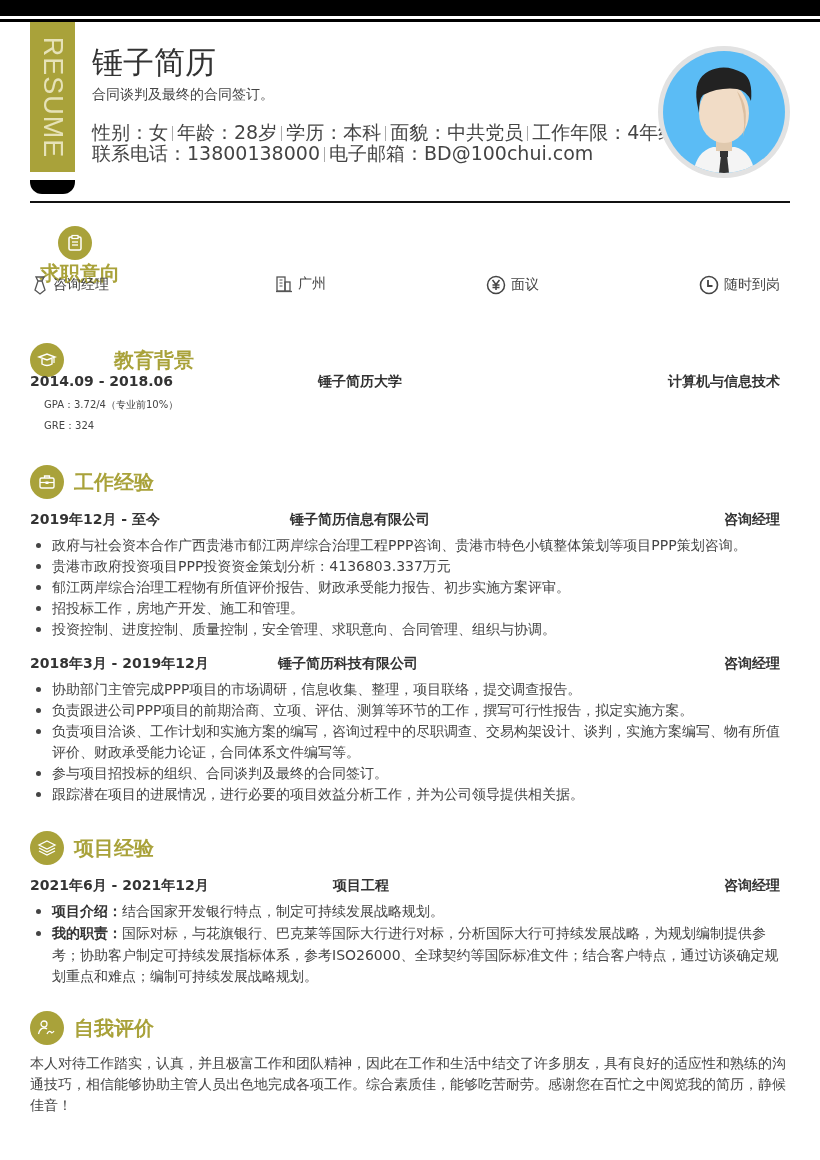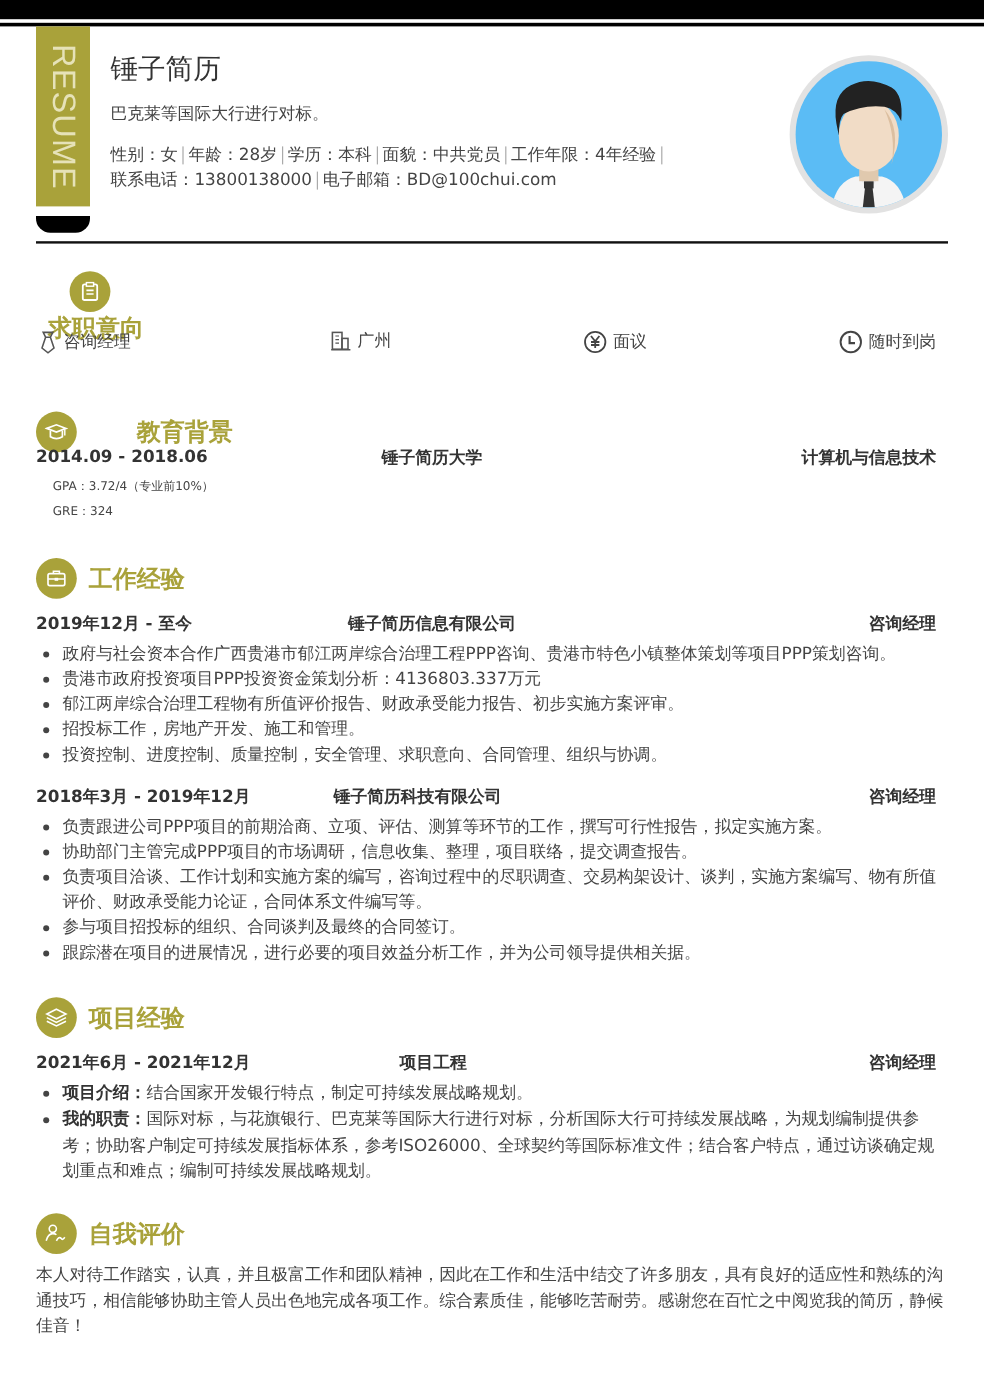--- a/index.html
+++ b/index.html
@@ -4,23 +4,23 @@
 <style>
   * { box-sizing: border-box; margin: 0; padding: 0; }
   html, body { width: 820px; height: 1160px; background: #fff; overflow: hidden; }
   body { font-family: "DejaVu Sans", "Liberation Sans", sans-serif; color: #444; position: relative; }
   .topbar { position: absolute; left: 0; top: 0; width: 820px; height: 16px; background: #000; }
   .topline { position: absolute; left: 0; top: 19px; width: 820px; height: 3px; background: #000; }
   .banner { position: absolute; left: 30px; top: 22px; width: 45px; height: 150px; background: #a9a23a; }
   .banner-text { position: absolute; left: 0; top: 0; width: 45px; height: 150px; display: flex; align-items: center; justify-content: center; }
   .banner-text span { transform: rotate(90deg); white-space: nowrap; color: #e6e2b8; font-size: 27px; letter-spacing: 1px; font-family: "Liberation Sans", sans-serif; }
   .banner-cap { position: absolute; left: 30px; top: 180px; width: 45px; height: 14px; background: #000; border-radius: 0 0 12px 12px; }
-  .name { position: absolute; left: 92px; top: 42px; font-size: 23px; color: #333; font-weight: normal; }
+  .name { position: absolute; left: 92px; top: 42px; font-size: 31px; color: #333; font-weight: normal; }
   .motto { position: absolute; left: 92px; top: 86px; font-size: 14px; color: #444; }
-  .info-line { position: absolute; left: 92px; font-size: 14px; color: #444; display: flex; align-items: center; white-space: nowrap; justify-content: flex-end; }
+  .info-line { position: absolute; left: 92px; font-size: 19px; color: #444; display: flex; align-items: center; white-space: nowrap; justify-content: flex-end; }
   .info-line.l1 { top: 120px; }
   .info-line.l2 { top: 141px; }
   .info-item { display: inline-block; }
   .sep { display: inline-block; width: 1px; height: 15px; background: #aaa; margin: 0 4px; }
   .avatar { position: absolute; left: 658px; top: 46px; width: 132px; height: 132px; border-radius: 50%; background: #e2e2e2; }
   .avatar-inner { position: absolute; left: 5px; top: 5px; width: 122px; height: 122px; border-radius: 50%; background: #5bbcf5; overflow: hidden; }
   .header-rule { position: absolute; left: 30px; top: 201px; width: 760px; height: 2px; background: #111; }
 
   .sec-head { position: absolute; left: 30px; display: flex; align-items: center; }
   .sec-icon { width: 34px; height: 34px; border-radius: 50%; background: #a9a23a; display: flex; align-items: center; justify-content: center; }
@@ -49,21 +49,21 @@
 <div class="topline"></div>
 
 <div class="banner">
   <div class="banner-text">
       <span>RESUME</span>
     </div>
 </div>
 <div class="banner-cap"></div>
 
 <h1 class="name">锤子简历</h1>
-<div class="motto">巴克莱等国际大行进行对标。</div>
+<div class="motto">合同谈判及最终的合同签订。</div>
 
 <div class="info-line l1">
   <span class="info-item">性别：女</span>
     <span class="sep"></span>
   <span class="info-item">年龄：28岁</span>
     <span class="sep"></span>
   <span class="info-item">学历：本科</span>
     <span class="sep"></span>
   <span class="info-item">面貌：中共党员</span>
     <span class="sep"></span>
@@ -181,22 +181,22 @@
   <li>招投标工作，房地产开发、施工和管理。</li>
   <li>投资控制、进度控制、质量控制，安全管理、求职意向、合同管理、组织与协调。</li>
 </ul>
 
 <div class="row3" style="top:655px;text-align:right;">
   <span class="c1">2018年3月 - 2019年12月</span>
   <span class="c2" style="left:248px;">锤子简历科技有限公司</span>
   <span class="c3">咨询经理</span>
 </div>
 <ul class="bullets" style="top:679px;">
+  <li>协助部门主管完成PPP项目的市场调研，信息收集、整理，项目联络，提交调查报告。</li>
   <li>负责跟进公司PPP项目的前期洽商、立项、评估、测算等环节的工作，撰写可行性报告，拟定实施方案。</li>
-  <li>协助部门主管完成PPP项目的市场调研，信息收集、整理，项目联络，提交调查报告。</li>
   <li>负责项目洽谈、工作计划和实施方案的编写，咨询过程中的尽职调查、交易构架设计、谈判，实施方案编写、物有所值评价、财政承受能力论证，合同体系文件编写等。</li>
   <li>参与项目招投标的组织、合同谈判及最终的合同签订。</li>
   <li>跟踪潜在项目的进展情况，进行必要的项目效益分析工作，并为公司领导提供相关据。</li>
 </ul>
 
 <div class="sec-head" style="top:831px;">
   <div class="sec-icon">
     <svg width="20" height="18" viewBox="0 0 20 18">
         <path d="M10 2 L18 6 L10 10 L2 6 Z" fill="none" stroke="#fff" stroke-width="1.3"></path>
         <path d="M2 9 L10 13 L18 9" fill="none" stroke="#fff" stroke-width="1.3"></path>

